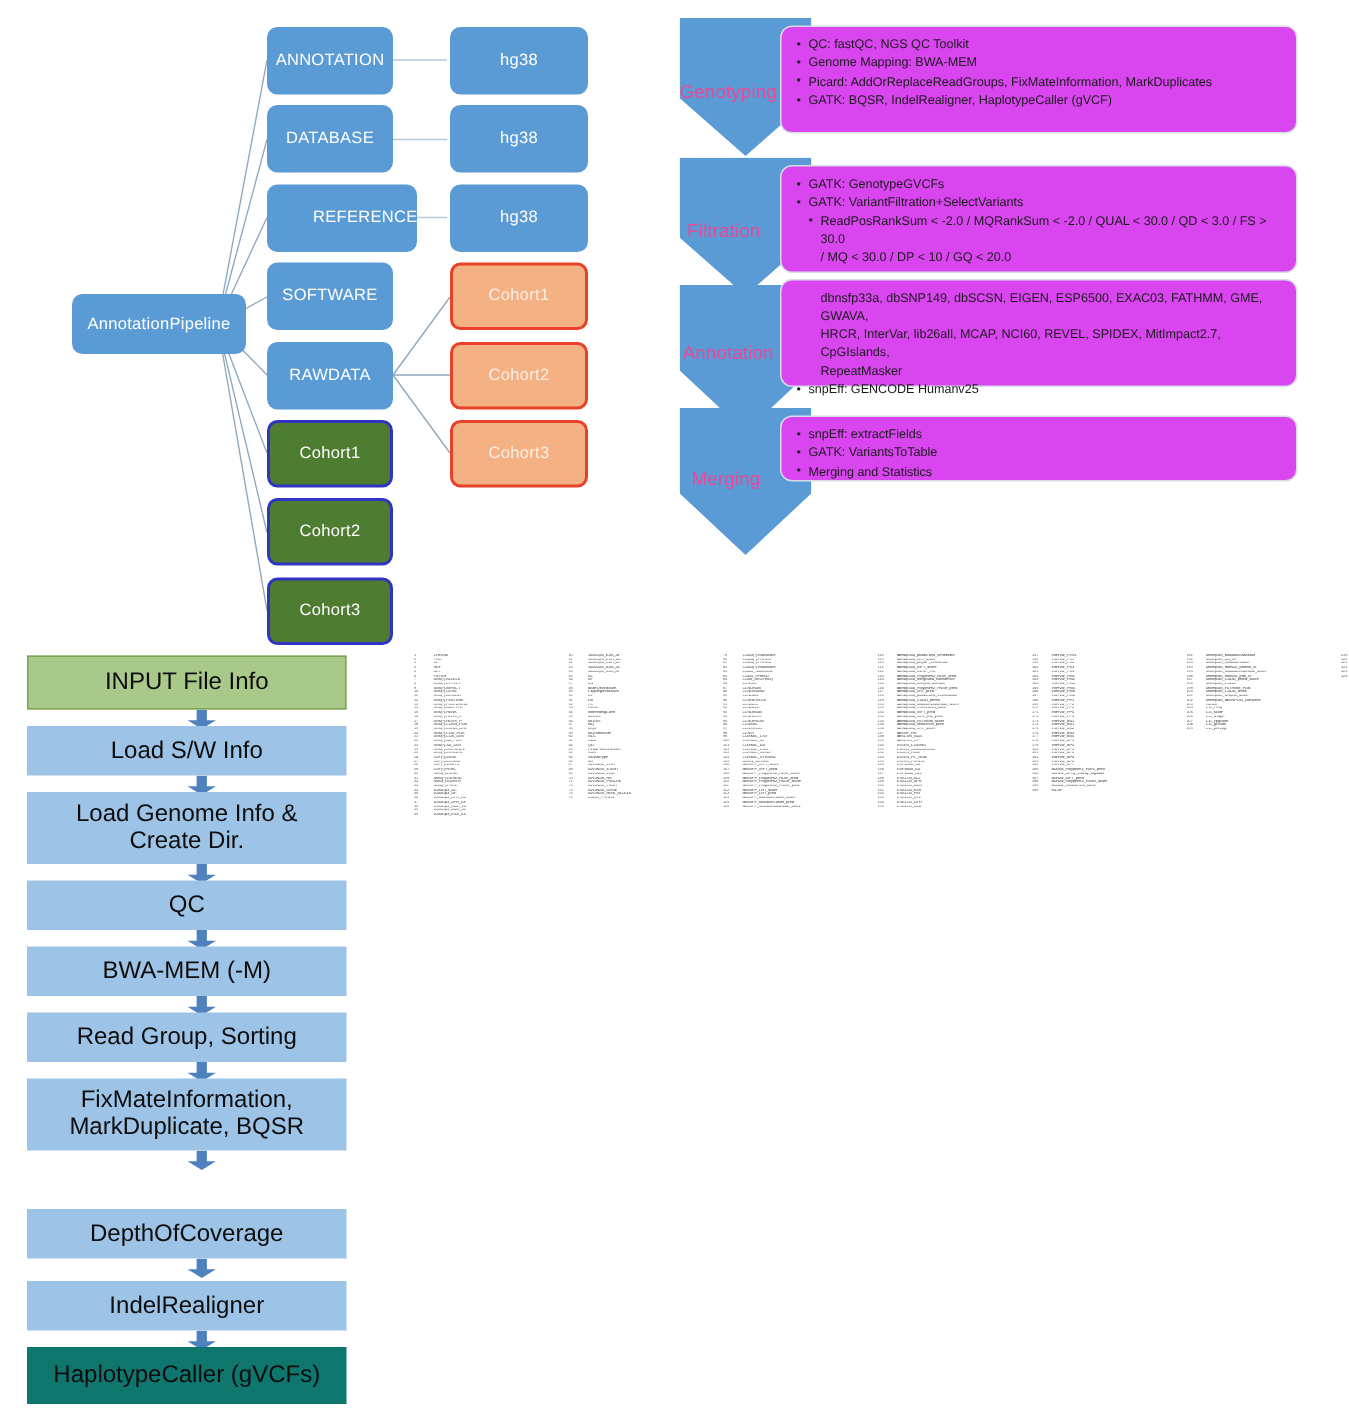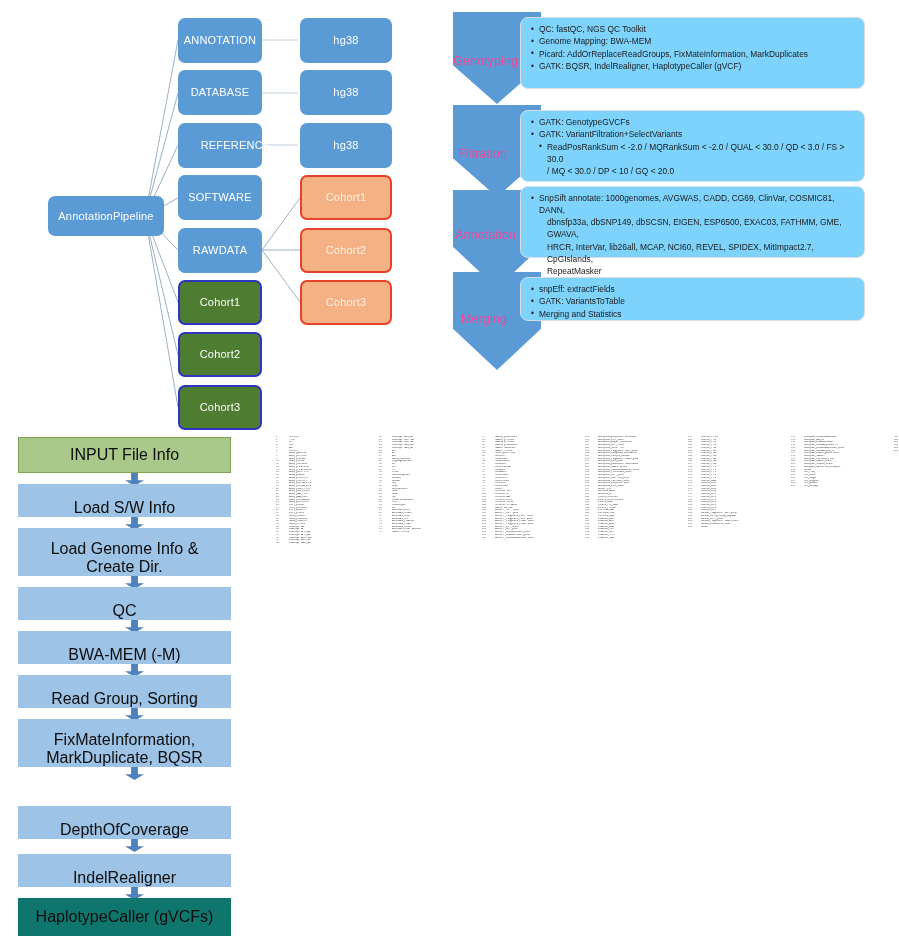--- a/index.html
+++ b/index.html
@@ -40,21 +40,21 @@
   .chev-label{
     position:absolute;
     color:#ec4899;
     font-size:12.5px;
     white-space:nowrap;
     letter-spacing:.1px;
   }
   .card{
     position:absolute;
     box-sizing:border-box;
-    background:#7dd3fc;
+    background:#d946ef;
     border:1px solid #d6dde4;
     border-radius:8px;
     padding:6px 8px 6px 10px;
     color:#1b1b1b;
     font-size:8.4px;
     line-height:1.42;
   }
   .card ul{margin:0;padding:0;list-style:none;}
   .card li{position:relative;padding-left:8px;margin:0 0 .5px 0;}
   .card li:before{content:"\2022";position:absolute;left:0;top:-.5px;}
@@ -67,21 +67,21 @@
   .flowbox{
     position:absolute;
     box-sizing:border-box;
     left:18px;width:213px;
     display:flex;align-items:center;justify-content:center;
     text-align:center;
     color:#0d0d0d;
     font-size:16px;
     line-height:1.12;
   }
-  .flowbox.fb-blue{background:#9dc3e6;align-items:flex-end;}
+  .flowbox.fb-blue{background:#9dc3e6;}
   .flowbox.fb-green{background:#a9c98a;border:1px solid #7ba352;}
   .flowbox.fb-orange{background:#0f766e;}
   .fArrow{
     position:absolute;left:125px;width:19px;height:13px;
     background:#4f81bd;
     -webkit-clip-path:polygon(32% 0,68% 0,68% 55%,100% 55%,50% 100%,0 55%,32% 55%);
     clip-path:polygon(32% 0,68% 0,68% 55%,100% 55%,50% 100%,0 55%,32% 55%);
   }
 
   
@@ -132,21 +132,21 @@
   <div class="node blue" style="left:48px;top:196px;width:116px;height:40px;">
     <span>AnnotationPipeline</span>
   </div>
 
   <div class="node blue" style="left:178px;top:18px;width:84px;height:45px;">
     <span>ANNOTATION</span>
     </div>
   <div class="node blue" style="left:178px;top:70px;width:84px;height:45px;">
     <span>DATABASE</span>
     </div>
-  <div class="node blue" style="left:178px;top:123px;width:84px;height:45px;padding-left:31px;">
+  <div class="node blue" style="left:178px;top:123px;width:100px;height:45px;padding-left:31px;">
     <span>REFERENCE</span>
     </div>
   <div class="node blue" style="left:178px;top:175px;width:84px;height:45px;">
     <span>SOFTWARE</span>
     </div>
   <div class="node blue" style="left:178px;top:228px;width:84px;height:45px;">
     <span>RAWDATA</span>
     </div>
   <div class="node green" style="left:178px;top:280px;width:84px;height:45px;">
     <span>Cohort1</span>
@@ -199,21 +199,20 @@
       <li>GATK: VariantFiltration+SelectVariants</li>
       <li class="sub">ReadPosRankSum &lt; -2.0 / MQRankSum &lt; -2.0 / QUAL &lt; 30.0 / QD &lt; 3.0 / FS &gt; 30.0</li>
       <li class="cont">/ MQ &lt; 30.0 / DP &lt; 10 / GQ &lt; 20.0</li>
     </ul>
   </div>
 
   <div class="chev" style="left:453px;top:190px;height:98px;"></div>
   <span class="chev-label" style="left:455px;top:228px;">Annotation</span>
   <div class="card" style="left:520px;top:186px;width:345px;height:72px;">
     <ul>
-      <li>SnpSift annotate: 1000genomes, AVGWAS, CADD, CG69, ClinVar, COSMIC81, DANN,</li>
       <li class="cont">dbnsfp33a, dbSNP149, dbSCSN, EIGEN, ESP6500, EXAC03, FATHMM, GME, GWAVA,</li>
       <li class="cont">HRCR, InterVar, lib26all, MCAP, NCI60, REVEL, SPIDEX, MitImpact2.7, CpGIslands,</li>
       <li class="cont">RepeatMasker</li>
       <li>snpEff: GENCODE Humanv25</li>
     </ul>
   </div>
 
   <div class="chev" style="left:453px;top:272px;height:98px;"></div>
   <span class="chev-label" style="left:461px;top:312px;">Merging</span>
   <div class="card" style="left:520px;top:277px;width:345px;height:44px;">

